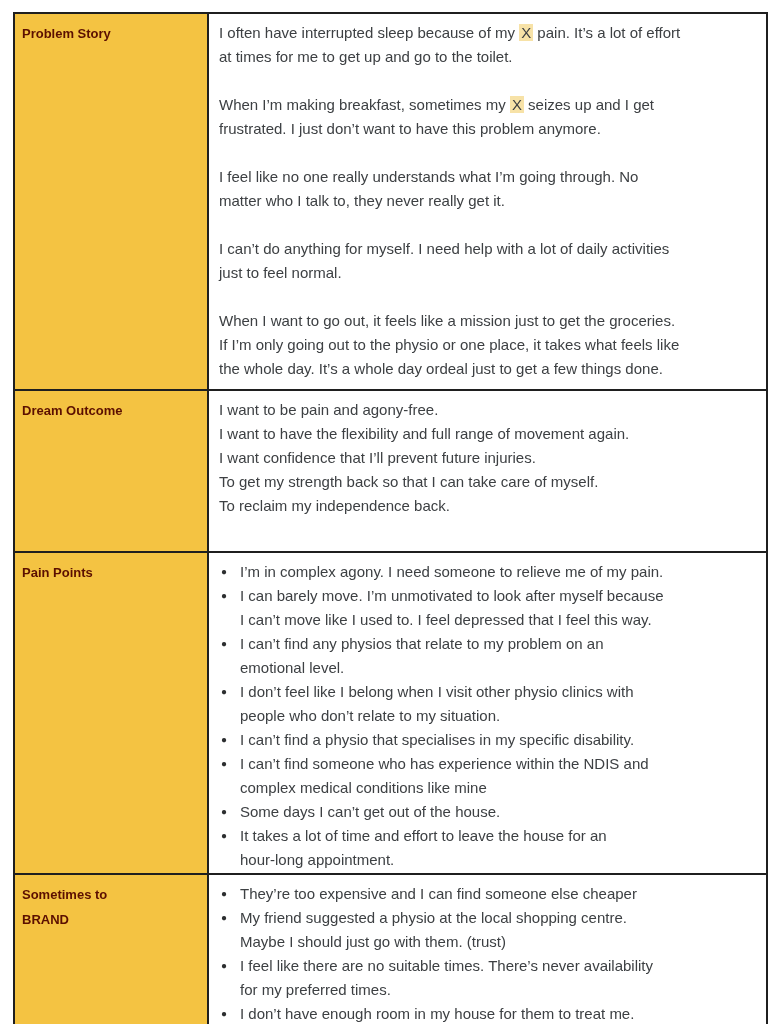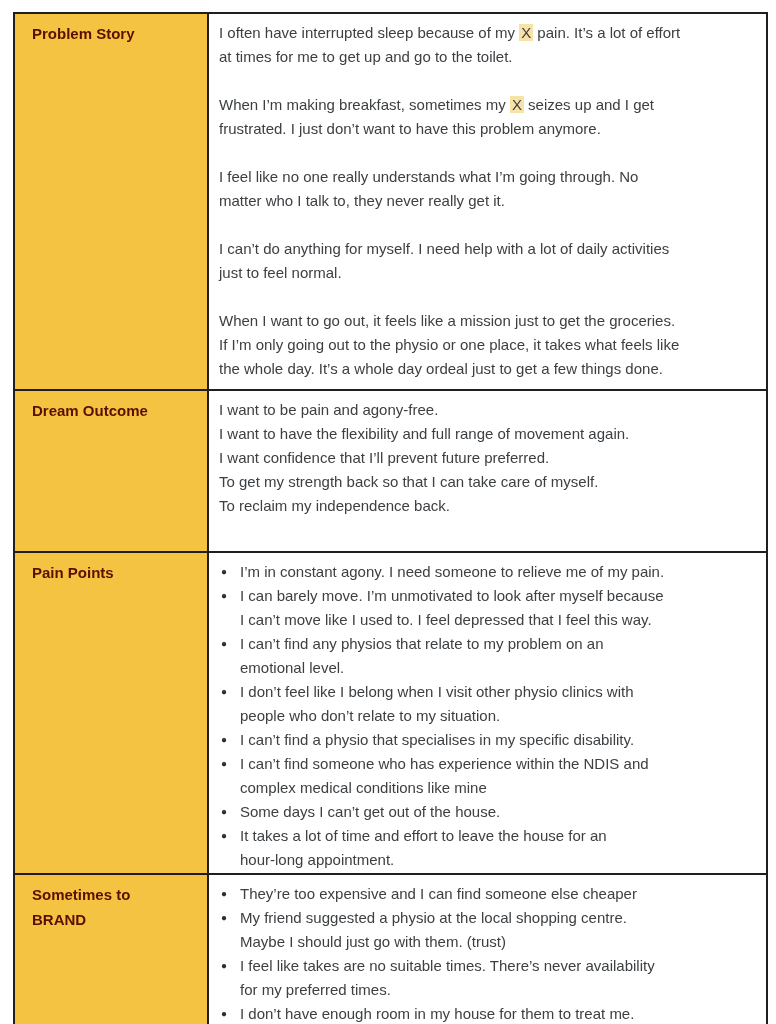--- a/index.html
+++ b/index.html
@@ -24,23 +24,23 @@
   }
   td {
     border: 2px solid #1f1f1f;
     vertical-align: top;
   }
   .label-cell {
     width: 194px;
     background: #F4C342;
     color: #5B0F00;
     font-weight: bold;
-    font-size: 15px;
+    font-size: 13px;
     line-height: 25px;
-    padding: 7px 8px 0 17px;
+    padding: 7px 8px 0 7px;
     white-space: pre-wrap;
   }
   .content-cell {
     background: #ffffff;
     color: #3D4043;
     font-size: 15px;
     line-height: 24px;
     padding: 7px 13px 0 10px;
   }
   tr:nth-child(1) > td { height: 369px; }
@@ -99,30 +99,30 @@
             <p class="para">When I want to go out, it feels like a mission just to get the groceries.
 If I’m only going out to the physio or one place, it takes what feels like
 the whole day. It’s a whole day ordeal just to get a few things done.</p>
           </td>
         </tr>
         <tr>
           <td class="label-cell">Dream Outcome</td>
           <td class="content-cell">
             <div class="line">I want to be pain and agony-free.</div>
             <div class="line">I want to have the flexibility and full range of movement again.</div>
-            <div class="line">I want confidence that I’ll prevent future preferred.</div>
+            <div class="line">I want confidence that I’ll prevent future injuries.</div>
             <div class="line">To get my strength back so that I can take care of myself.</div>
             <div class="line">To reclaim my independence back.</div>
           </td>
         </tr>
         <tr>
           <td class="label-cell">Pain Points</td>
           <td class="content-cell">
             <ul class="bullets">
-              <li>I’m in constant agony. I need someone to relieve me of my pain.</li>
+              <li>I’m in complex agony. I need someone to relieve me of my pain.</li>
               <li>I can barely move. I’m unmotivated to look after myself because
 I can’t move like I used to. I feel depressed that I feel this way.</li>
               <li>I can’t find any physios that relate to my problem on an
 emotional level.</li>
               <li>I don’t feel like I belong when I visit other physio clinics with
 people who don’t relate to my situation.</li>
               <li>I can’t find a physio that specialises in my specific disability.</li>
               <li>I can’t find someone who has experience within the NDIS and
 complex medical conditions like mine</li>
               <li>Some days I can’t get out of the house.</li>
@@ -132,21 +132,21 @@
           </td>
         </tr>
         <tr>
           <td class="label-cell">Sometimes to
 BRAND</td>
           <td class="content-cell">
             <ul class="bullets">
               <li>They’re too expensive and I can find someone else cheaper</li>
               <li>My friend suggested a physio at the local shopping centre.
 Maybe I should just go with them. (trust)</li>
-              <li>I feel like takes are no suitable times. There’s never availability
+              <li>I feel like there are no suitable times. There’s never availability
 for my preferred times.</li>
               <li>I don’t have enough room in my house for them to treat me.</li>
               <li>I don’t feel comfortable with them in my house. Sometimes it’s <span class="pink-ul">a</span></li>
             </ul>
           </td>
         </tr>
       </tbody>
   </table>
 </div>
 

